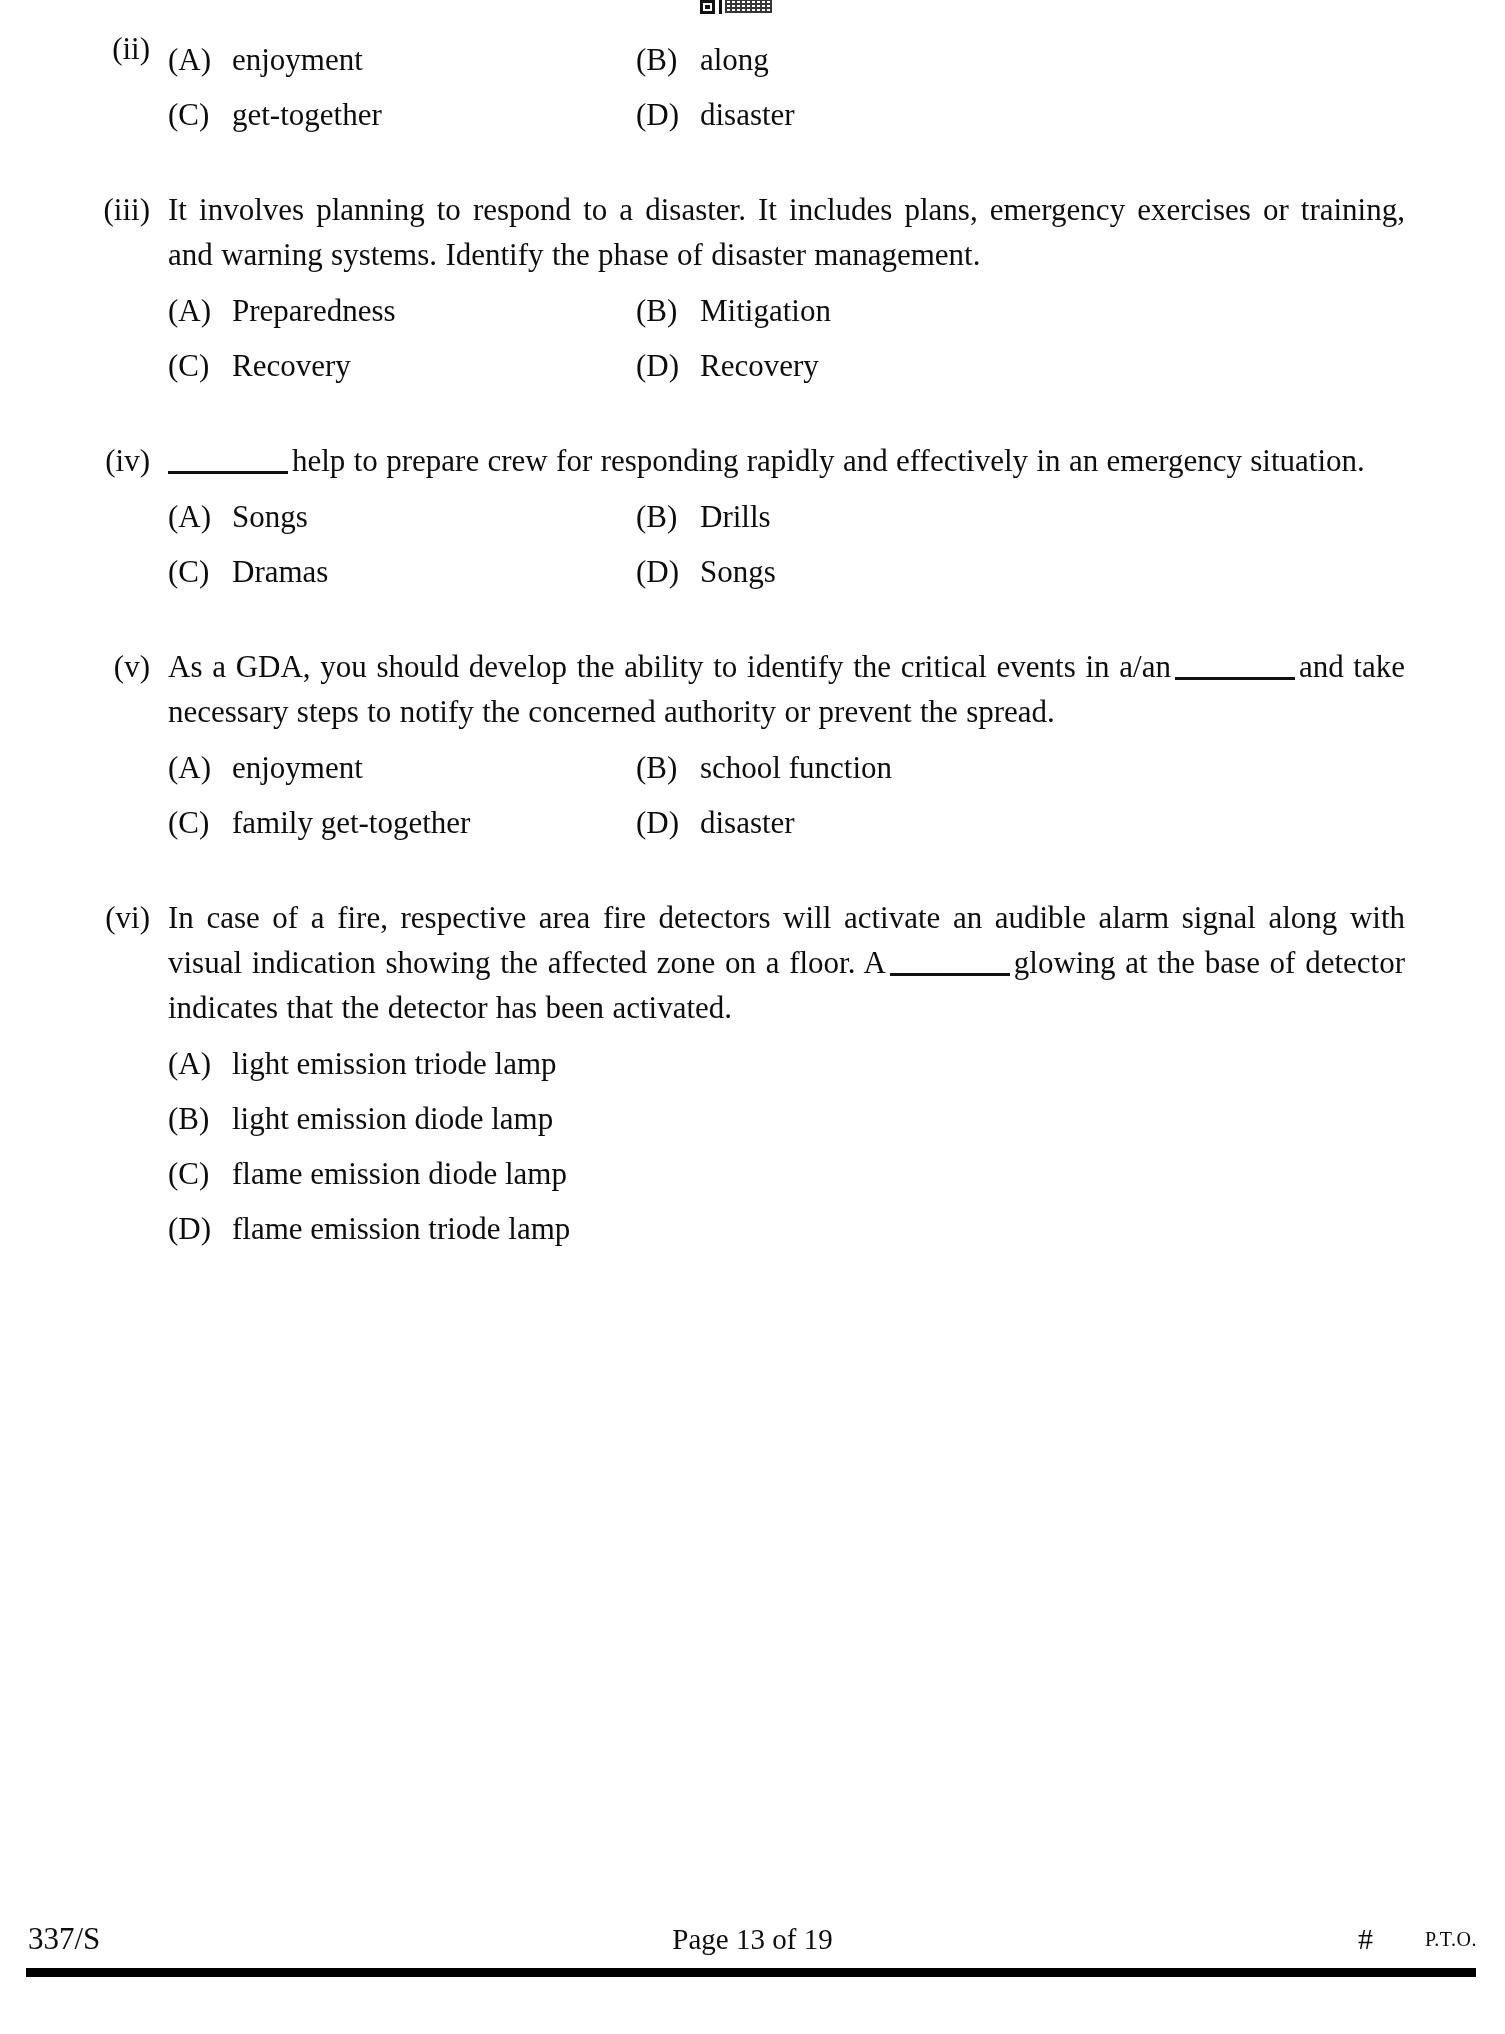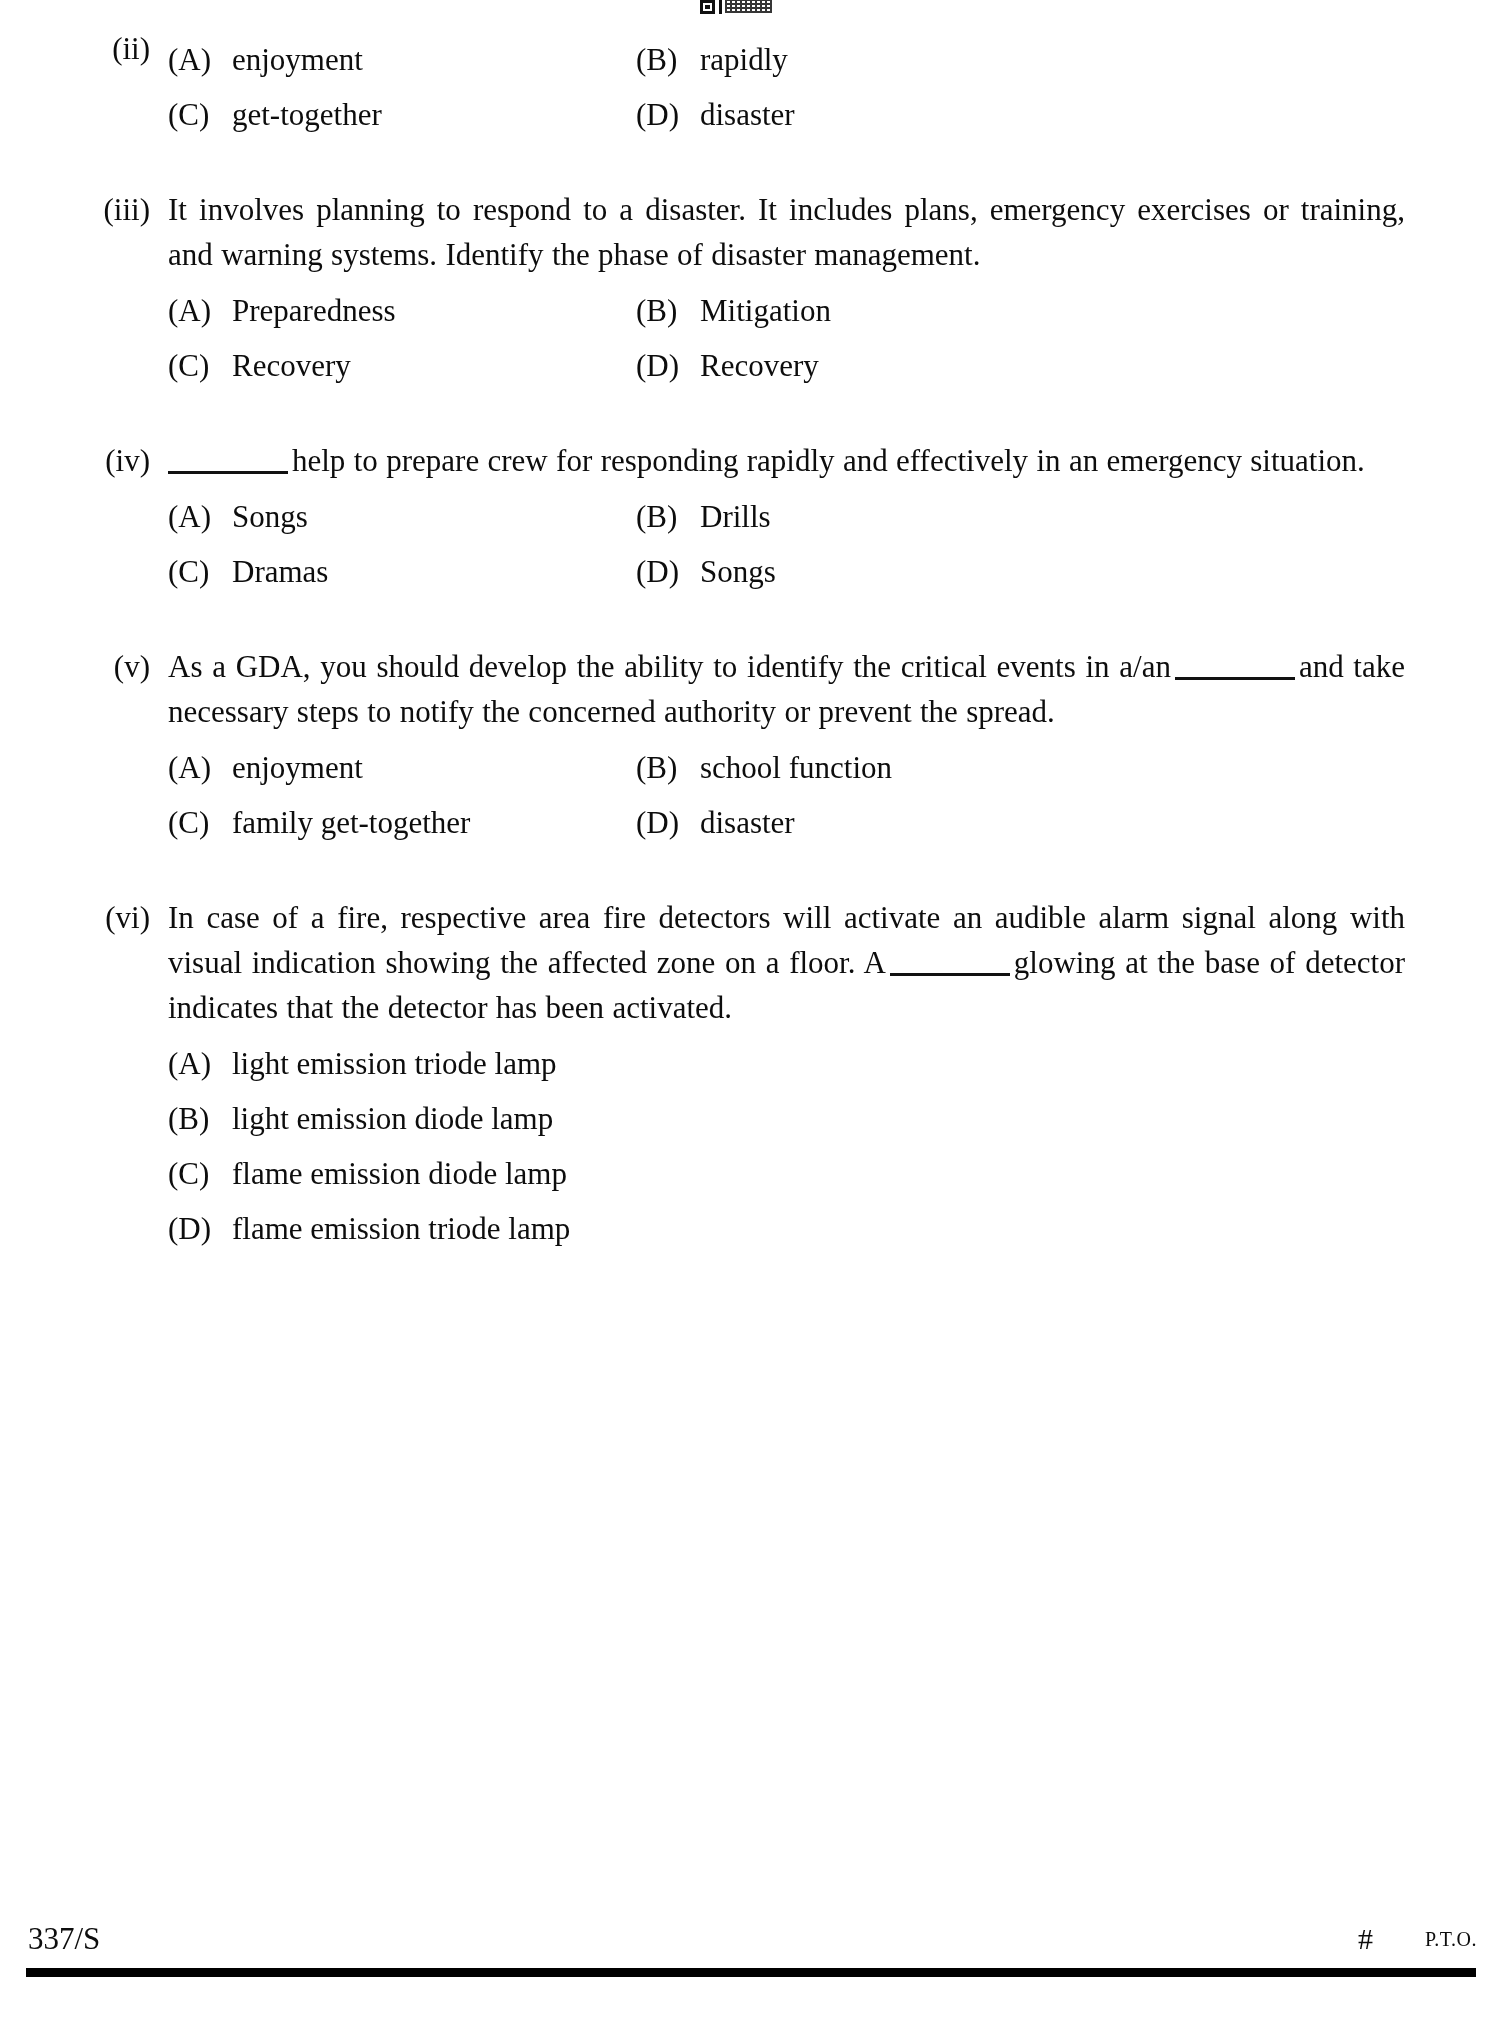--- a/index.html
+++ b/index.html
@@ -206,21 +206,21 @@
       <div class="q-num">(ii)</div>
       <div class="q-body">
         <div class="options opt-2col">
           <div class="opt-row">
             <div class="opt">
               <span class="opt-label">(A)</span>
               <span class="opt-text">enjoyment</span>
             </div>
             <div class="opt">
               <span class="opt-label">(B)</span>
-              <span class="opt-text">rapidly</span>
+              <span class="opt-text">along</span>
             </div>
           </div>
           <div class="opt-row">
             <div class="opt">
               <span class="opt-label">(C)</span>
               <span class="opt-text">get-together</span>
             </div>
             <div class="opt">
               <span class="opt-label">(D)</span>
               <span class="opt-text">disaster</span>
@@ -355,20 +355,21 @@
             </div>
           </div>
         </div>
       </div>
     </div>
 
   </div>
 
   <div class="footer">
     <div class="footer-code">337/S</div>
+    <div class="footer-page">Page 13 of 19</div>
     <div class="footer-right">
       <span class="footer-hash">#</span>
       <span class="footer-pto">P.T.O.</span>
     </div>
   </div>
   <div class="footer-rule"></div>
 
 </div>
 
 </body></html>

